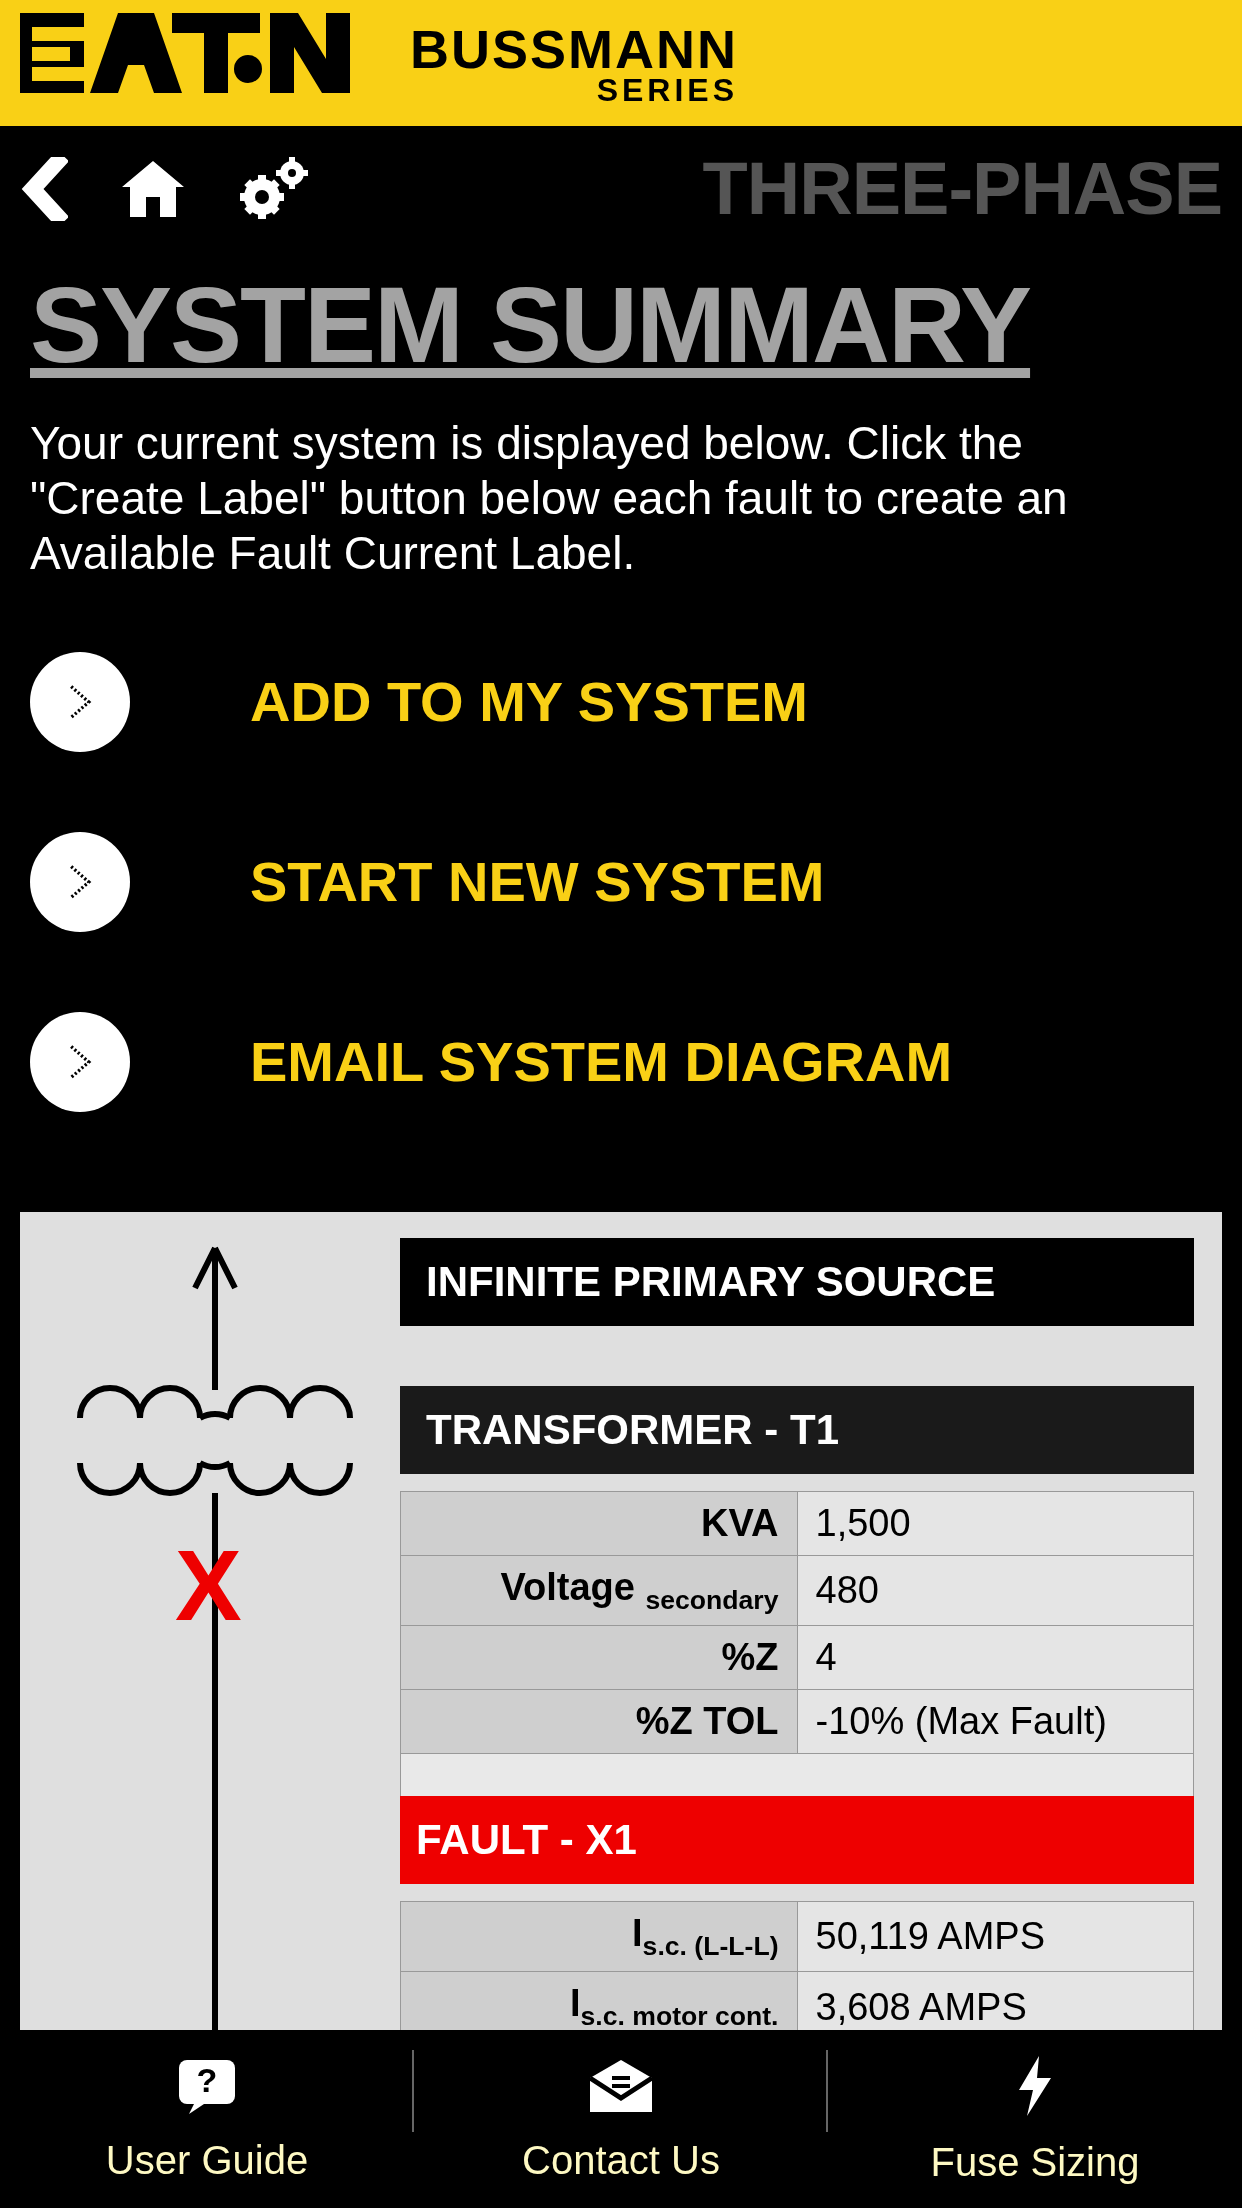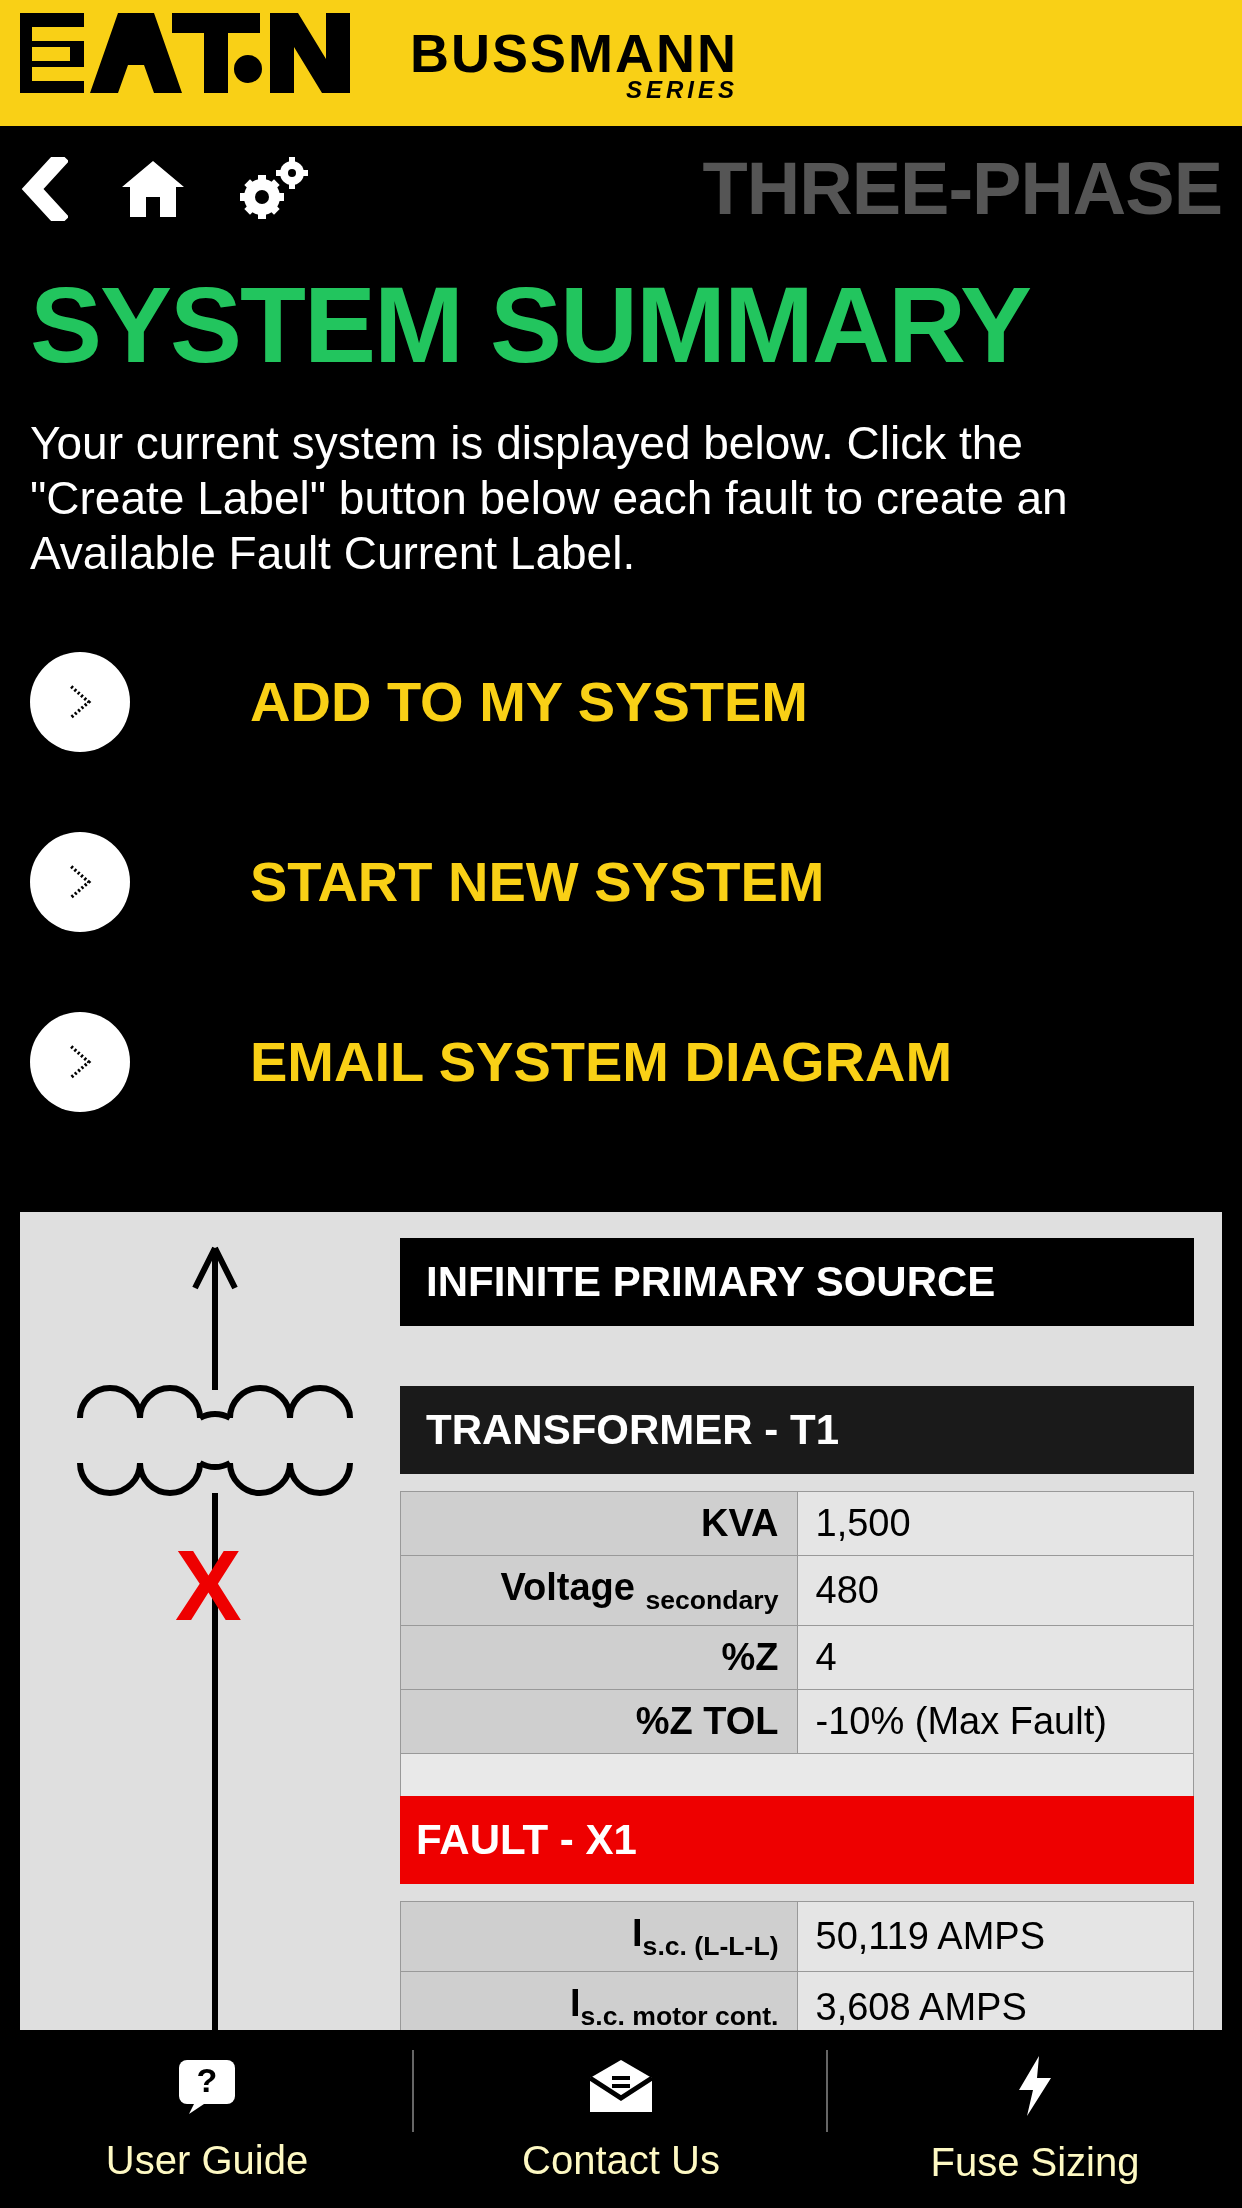--- a/index.html
+++ b/index.html
@@ -3,31 +3,31 @@
 <meta charset="utf-8">
 <style>
 * { box-sizing: border-box; margin: 0; padding: 0; }
 html, body { width: 1242px; height: 2208px; font-family: Arial, Helvetica, sans-serif; background: #000; overflow: hidden; }
 
 
 .header-bar { background: #F9D016; height: 126px; display: flex; align-items: center; padding: 16px 20px; }
 .eaton-logo { font-weight: 900; font-size: 88px; letter-spacing: -4px; color: #000; font-family: Arial, sans-serif; position: relative; margin-right: 60px; }
 .bussmann-box { display: flex; flex-direction: column; align-items: flex-end; }
 .bussmann { font-size: 54px; font-weight: 700; letter-spacing: 2px; color: #000; }
-.series { font-size: 24px; font-weight: 700; letter-spacing: 4px; color: #000; margin-top: -8px; font-style: italic; }
+.series { font-size: 32px; font-weight: 700; letter-spacing: 4px; color: #000; margin-top: -8px; }
 
 
 .toolbar { display: flex; align-items: center; padding: 20px 20px 20px 20px; }
 .toolbar-left { display: flex; gap: 50px; align-items: center; }
 .icon-btn { color: #fff; cursor: pointer; display: flex; align-items: center; justify-content: center; }
 .phase-label { margin-left: auto; color: #555; font-size: 74px; font-weight: 900; font-family: 'Arial Narrow', Arial, sans-serif; letter-spacing: -1px; }
 
 
 .content { padding: 20px 30px 20px 30px; }
-.page-title { color: #22c55e; font-size: 108px; font-weight: 900; font-family: 'Arial Narrow', Arial, sans-serif; letter-spacing: -2px; text-transform: uppercase; margin-bottom: 20px; line-height: 1; }
+.page-title { color: #a3a3a3; font-size: 108px; font-weight: 900; font-family: 'Arial Narrow', Arial, sans-serif; letter-spacing: -2px; text-transform: uppercase; margin-bottom: 20px; line-height: 1; text-decoration: underline; }
 .description { color: #fff; font-size: 46px; line-height: 1.2; margin-bottom: 70px; max-width: 1100px; margin-top: 37px; }
 
 .action-row { display: flex; align-items: center; gap: 120px; margin-bottom: 80px; }
 .arrow-circle { width: 100px; height: 100px; background: #fff; border-radius: 50%; display: flex; align-items: center; justify-content: center; flex-shrink: 0; }
 .arrow-circle svg { width: 44px; height: 44px; }
 .action-label { color: #F9D016; font-size: 56px; font-weight: 900; font-family: 'Arial Narrow', Arial, sans-serif; text-transform: uppercase; }
 
 
 .diagram-panel { background: #dfdfdf; margin: 0 20px 0 20px; padding: 26px 28px 0 20px; display: flex; gap: 10px; }
 .diagram-left { width: 350px; position: relative; }

